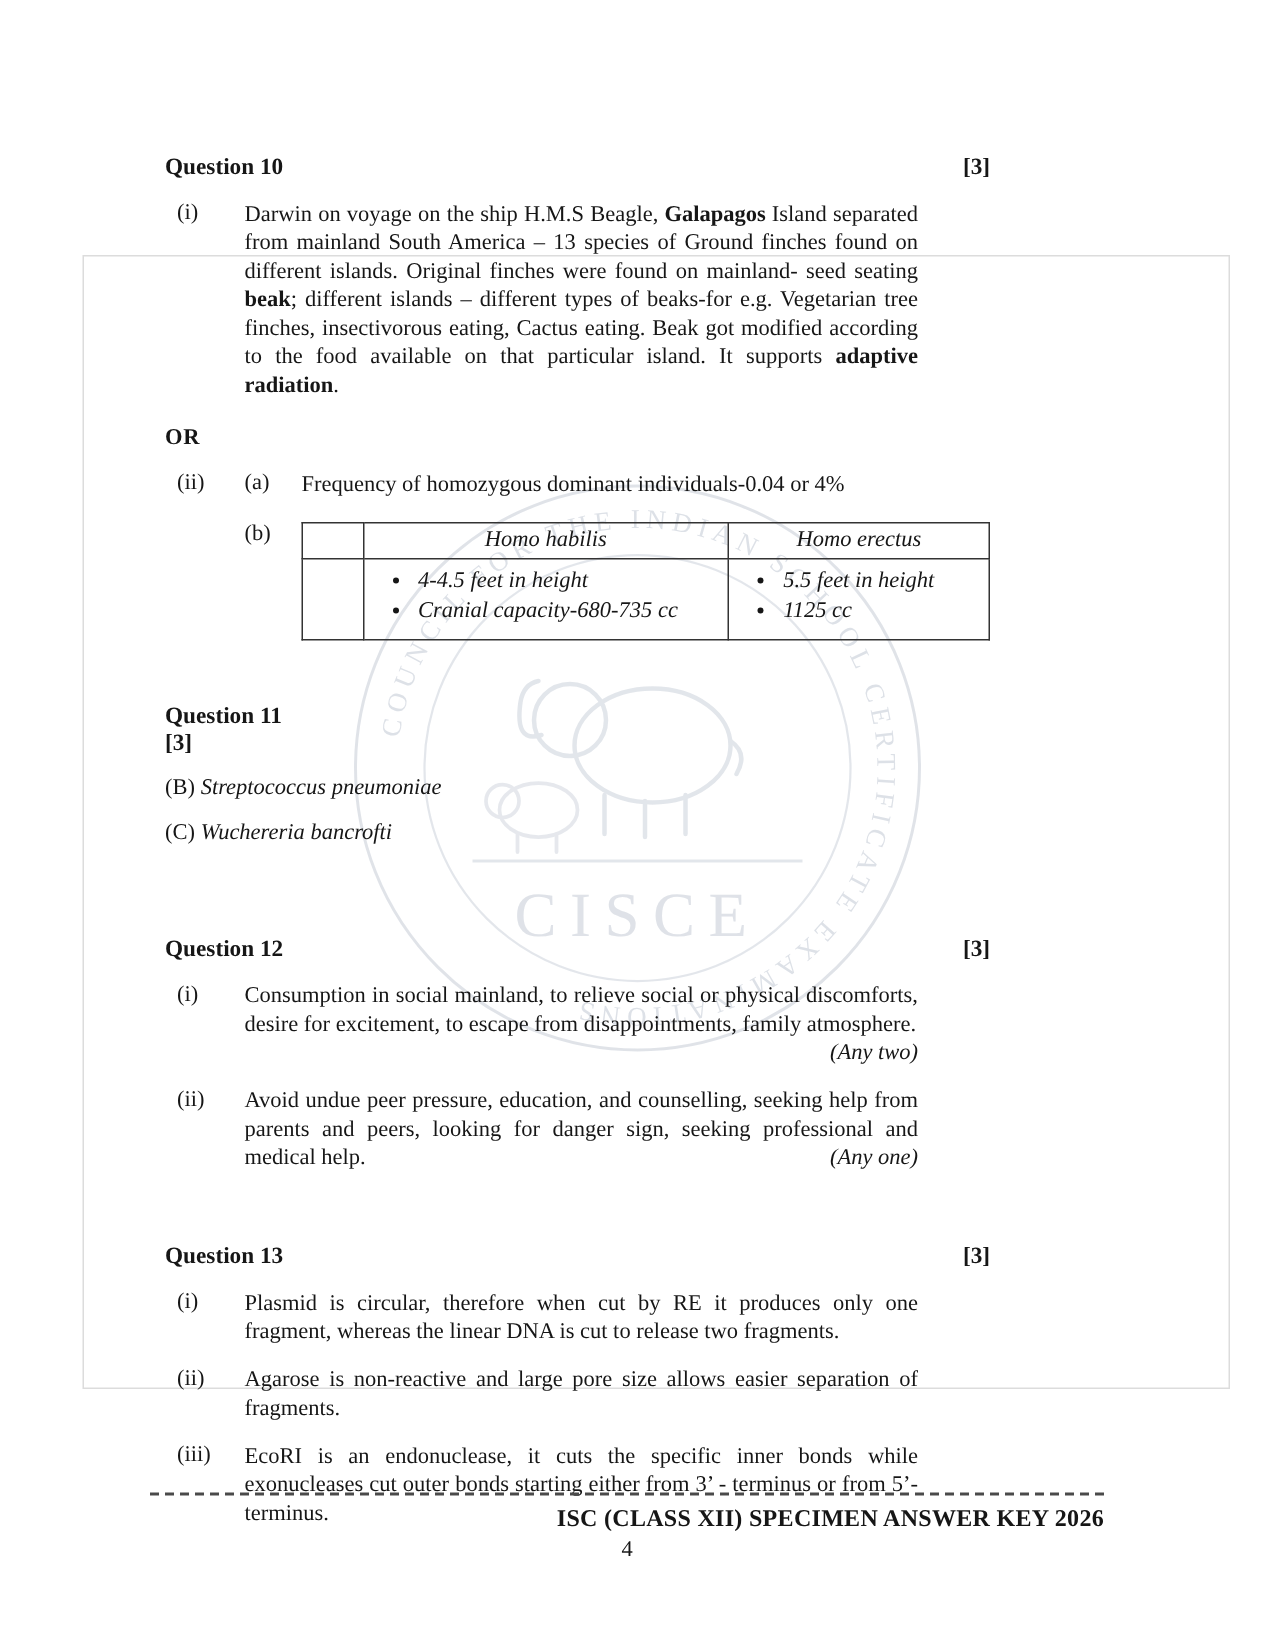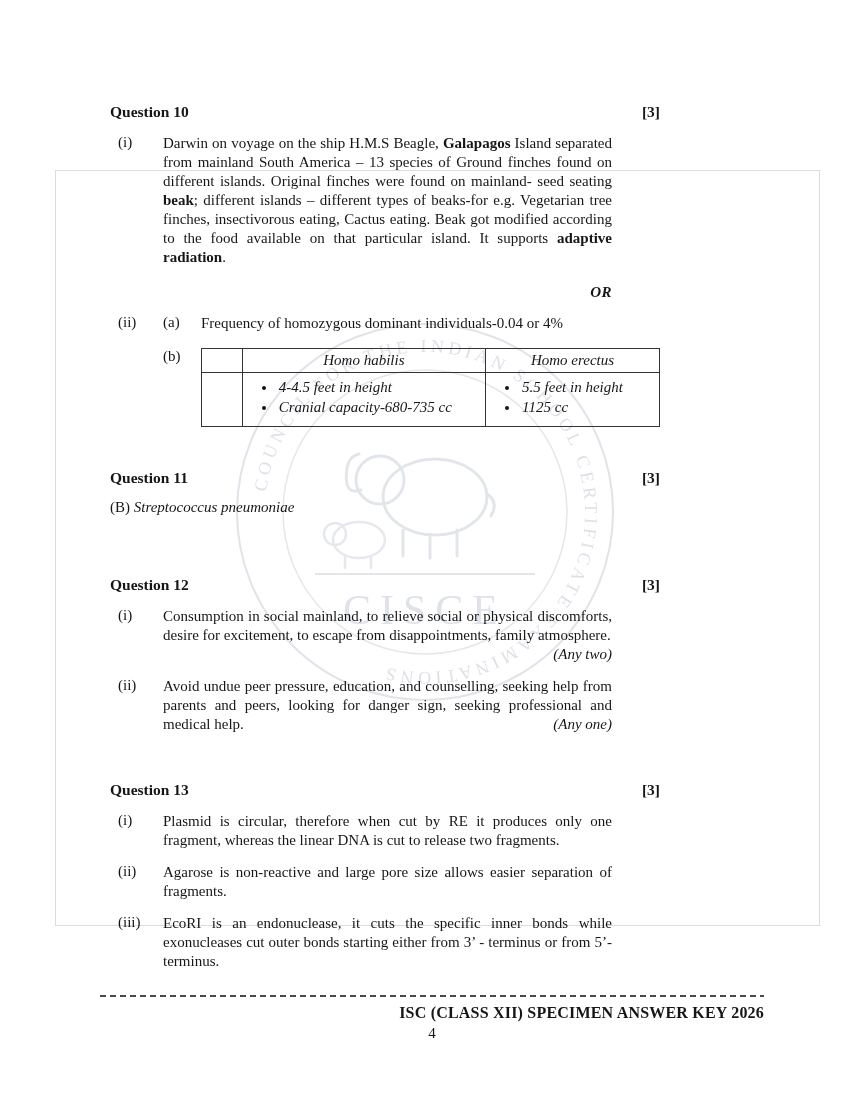--- a/index.html
+++ b/index.html
@@ -23,51 +23,50 @@
   }
   .row { display:flex; margin-top:13px; }
   .lab1 { flex:none; width:45px; padding-left:8px; }
   .lab2 { flex:none; width:38px; }
   .txt { flex:1; text-align:justify; line-height:19px; margin-right:48px; }
   .txt-nr { margin-right:0; }
   .b { font-weight:bold; }
   .i { font-style:italic; }
   .note { float:right; font-style:italic; }
   .or-line {
-    text-align:right; font-weight:bold; letter-spacing:0.5px;
+    text-align:left; font-weight:bold; letter-spacing:0.5px;
     margin:17px 48px 13px 0;
-    font-style:italic;
   }
   .anskey-table {
     border-collapse:collapse; margin-top:9px; background:rgba(255,255,255,0.0);
   }
   .anskey-table td, .anskey-table th {
     border:1px solid #333; vertical-align:top; font-weight:normal;
   }
   .col-spacer { width:35px; }
   .col-hab { width:250px; }
   .col-ere { width:175px; }
   .anskey-table th { text-align:center; padding:3px 4px; font-style:italic; font-size:15px;margin-top:16px; }
   .anskey-table td { padding:5px 4px 9px 4px;font-style:italic; }
   .cell-list { margin:0; padding-left:30px; line-height:19.5px; }
   .cell-list li { padding-left:2px; }
   .listing { margin-top:11px; line-height:19px; }
   .footer {
-    position:absolute; left:100px; right:86px; top:995px; z-index:2;
+    position:absolute; left:100px; right:114px; top:995px; z-index:2;
   }
   .dash-line {
     height:2px;
     background:repeating-linear-gradient(90deg,#4a4a4a 0 6px, transparent 6px 10px);
   }
   .footer-title {
     text-align:right; font-weight:bold; font-size:16px; margin-top:7px;
     letter-spacing:0.2px;
   }
   .page-num { text-align:center; margin-top:3px; font-size:15px; }
-  .mt-q11 { margin-top:42px; }
+  .mt-q11 { margin-top:42px;flex-direction:column; }
   .mt-q12 { margin-top:59px; }
   .mt-q13 { margin-top:47px; }
   .mt-first { margin-top:103px; }
   .items-gap { margin-top:15px; }
 </style>
 </head>
 <body>
 
 <div class="frame"></div>
 
@@ -150,20 +149,24 @@
 
   <div class="qblock">
     <div class="qheader mt-q11">
       <span>Question 11</span>
       <span>[3]</span>
     </div>
     <div class="listing">
       <span>(B)</span>
       <span class="i">Streptococcus pneumoniae</span>
     </div>
+    <div class="listing">
+      <span>(C)</span>
+      <span class="i">Wuchereria bancrofti</span>
+    </div>
   </div>
 
   <div class="qblock">
     <div class="qheader mt-q12">
       <span>Question 12</span>
       <span>[3]</span>
     </div>
     <div class="row">
       <span class="lab1">(i)</span>
       <div class="txt"><span>Consumption in social mainland, to relieve social or physical discomforts, desire for excitement, to escape from disappointments, family atmosphere.</span><span class="note">(Any two)</span></div>

